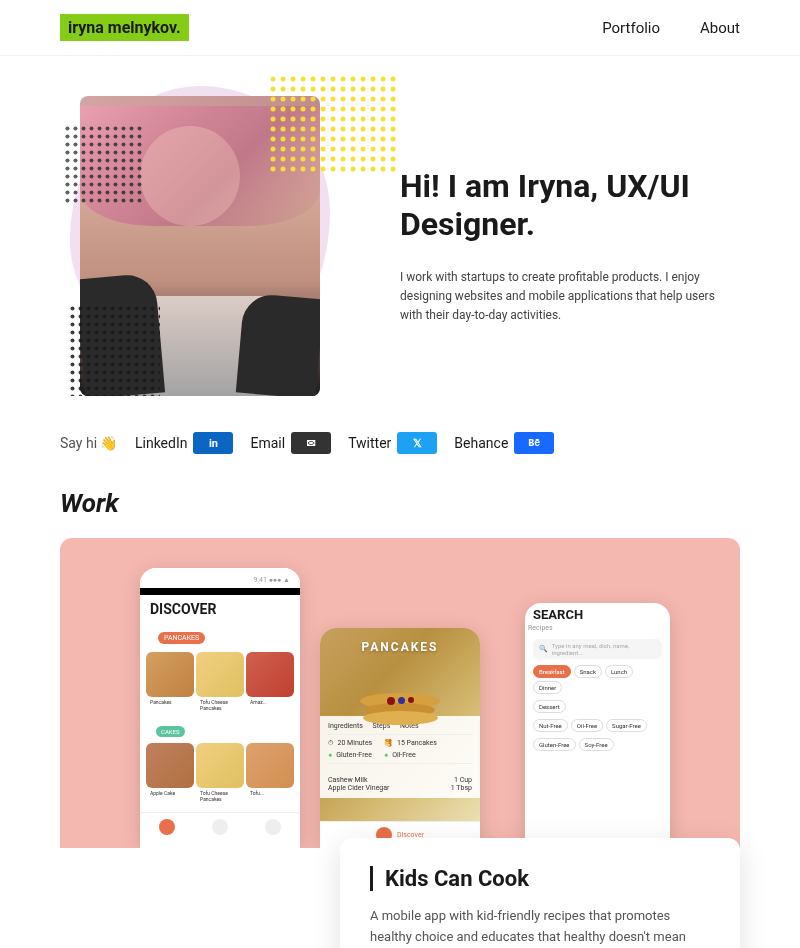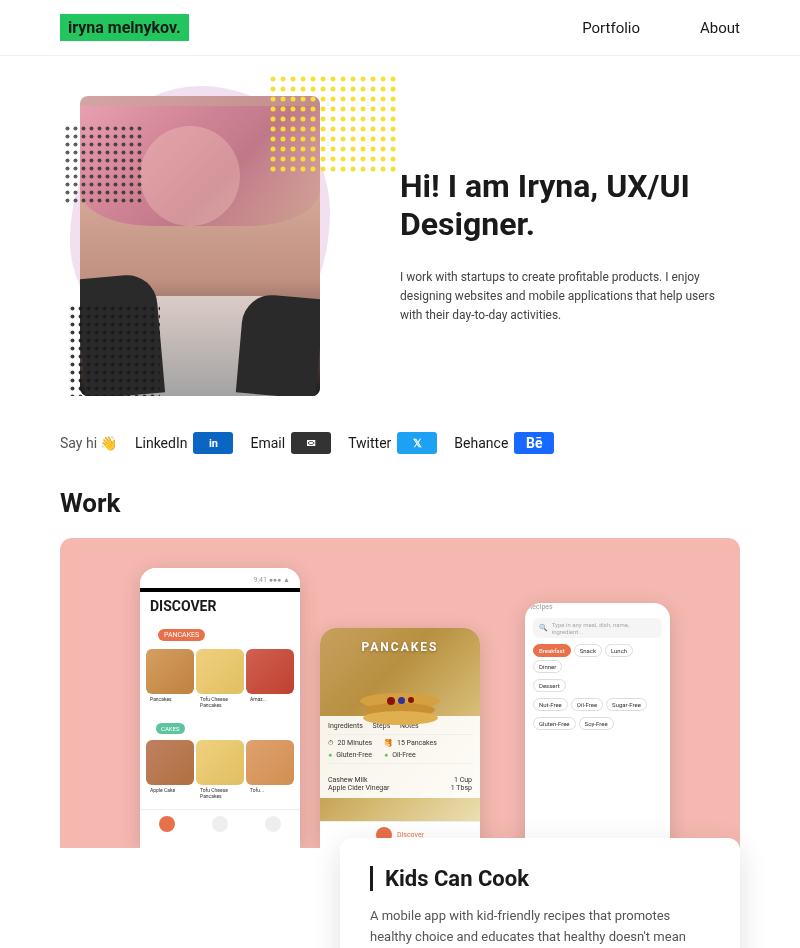--- a/index.html
+++ b/index.html
@@ -19,29 +19,29 @@
       justify-content: space-between;
       padding: 14px 60px;
       border-bottom: 1px solid #f0f0f0;
     }
     .nav-logo {
       display: flex;
       align-items: center;
       gap: 0;
     }
     .logo-box {
-      background: #22c55e;
+      background: #84cc16;
       padding: 4px 8px;
       font-weight: 700;
       font-size: 16px;
       display: inline-block;
     }
     .nav-links {
       display: flex;
-      gap: 60px;
+      gap: 40px;
     }
     .nav-links a {
       text-decoration: none;
       color: #1a1a1a;
       font-size: 15px;
       font-weight: 400;
     }
 
     
     .hero {
@@ -137,20 +137,21 @@
     .social-icon.behance { background: #1769ff; }
 
     
     .work-section {
       padding: 10px 60px 40px 60px;
     }
     .work-title {
       font-size: 26px;
       font-weight: 700;
       margin-bottom: 20px;
+      font-style: italic;
     }
 
     
     .project-card {
       border-radius: 12px;
       overflow: visible;
       position: relative;
     }
     .project-screenshots {
       background: #f5b8b0;
@@ -194,21 +195,21 @@
       z-index: 2;
     }
 
     
     .screen-header {
       background: #fff;
       padding: 8px 10px 4px;
       font-size: 7px;
       color: #999;
       text-align: right;
-      border-bottom: 4px solid #000000;
+      border-bottom: 7px solid #000000;
     }
     .screen-title-bar {
       padding: 6px 10px;
       font-size: 14px;
       font-weight: 700;
     }
     .pill-tag {
       display: inline-block;
       background: #e8704a;
       color: #fff;
@@ -448,21 +449,21 @@
     <span class="social-icon email">✉</span>
   </a>
 
   <a href="#" class="social-link">
     <span>Twitter</span>
     <span class="social-icon twitter">𝕏</span>
   </a>
 
   <a href="#" class="social-link">
     <span>Behance</span>
-    <span class="social-icon behance" style="font-size:14px;">Bē</span>
+    <span class="social-icon behance" style="font-size:10px;font-family:Liberation Mono, monospace;">Bē</span>
   </a>
 </div>
 
 <section class="work-section">
   <h2 class="work-title">Work</h2>
 
   <div class="project-card">
 
     <div class="project-screenshots">
 
@@ -558,20 +559,21 @@
           </div>
 
           <div style="position:absolute;bottom:0;left:0;right:0;background:#fff;padding:5px 0;display:flex;justify-content:center;gap:3px;align-items:center;border-top:1px solid #eee;">
             <div style="width:16px;height:16px;background:#e8704a;border-radius:50%;"></div>
             <span style="font-size:7px;color:#e8704a;margin-left:2px;">Discover</span>
           </div>
         </div>
       </div>
 
       <div class="iphone-screen screen-3">
+        <div class="search-title-bar">SEARCH</div>
         <div class="search-subtitle">Recipes</div>
         <div class="search-input-bar">
           <span class="search-input-icon">🔍</span>
           <span>Type in any meal, dish, name, ingredient...</span>
         </div>
         <div class="filter-row">
           <span class="filter-pill active">Breakfast</span>
           <span class="filter-pill">Snack</span>
           <span class="filter-pill">Lunch</span>
           <span class="filter-pill">Dinner</span>

